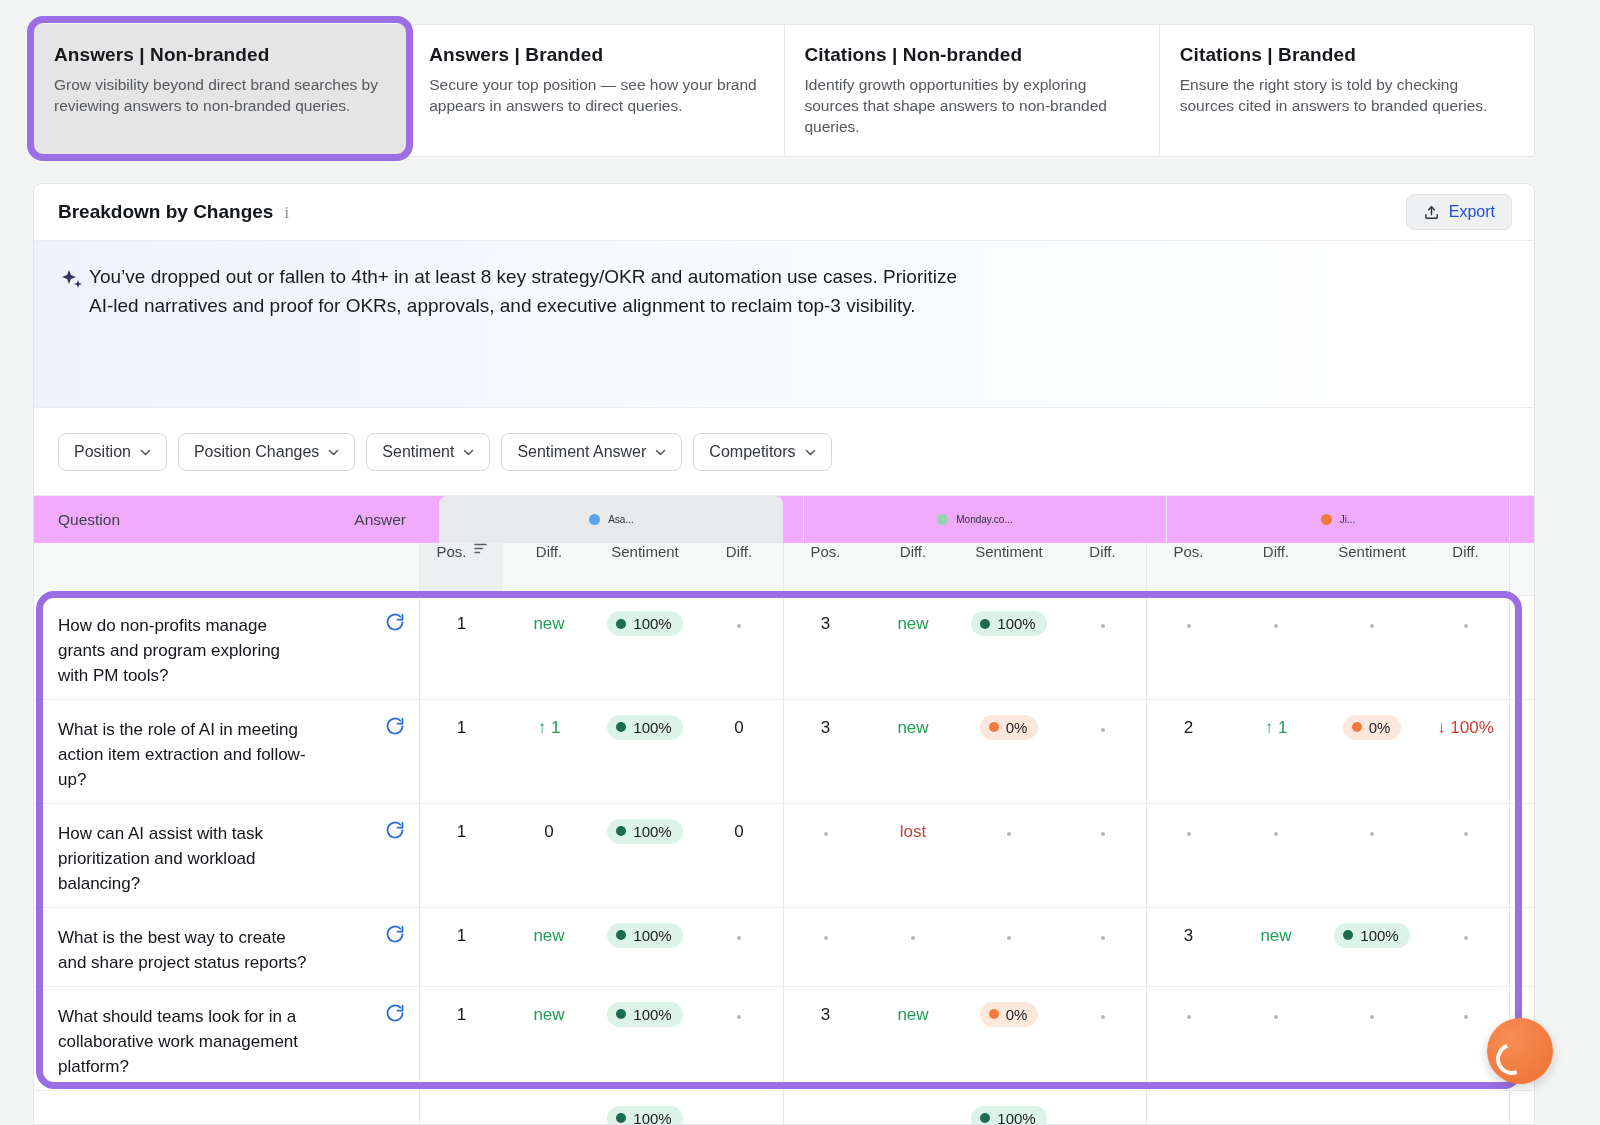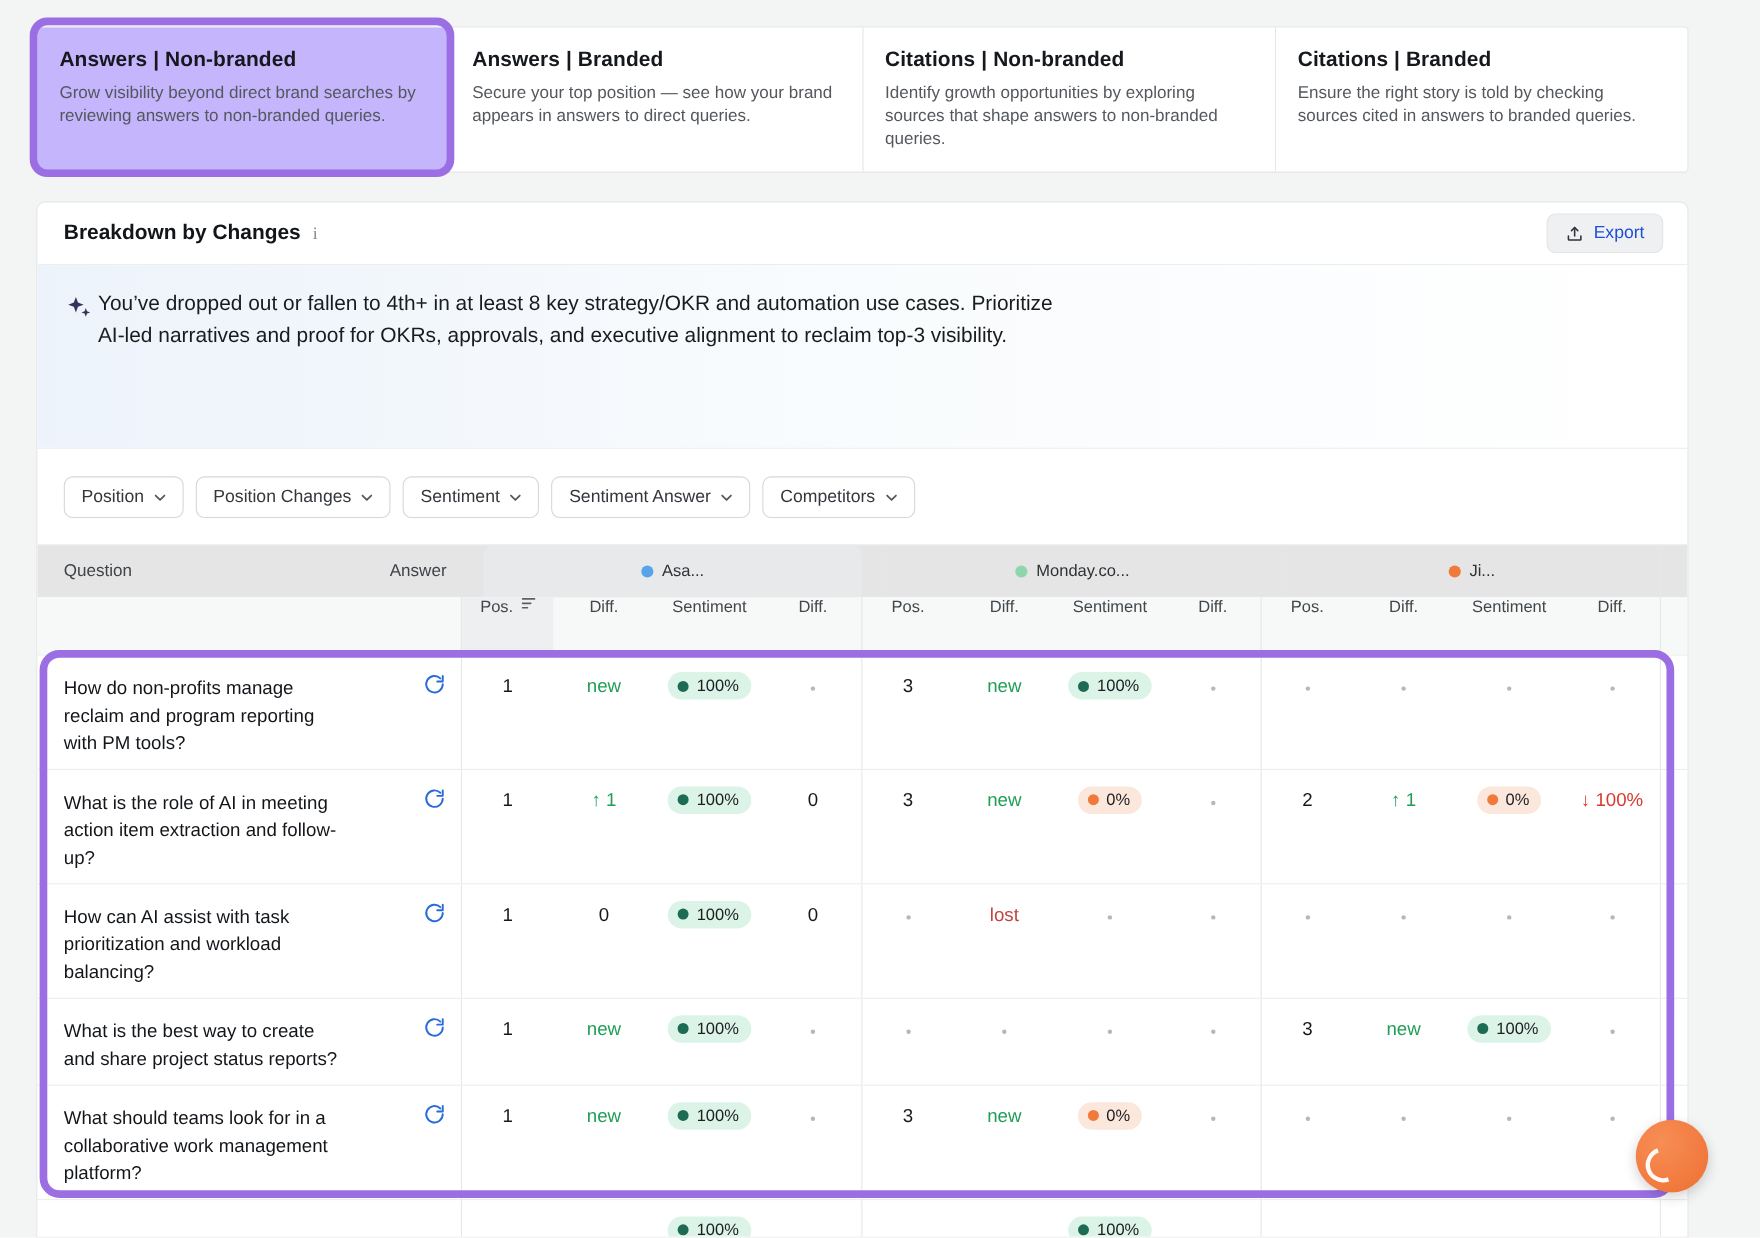--- a/index.html
+++ b/index.html
@@ -11,21 +11,21 @@
   }
   .page { position: relative; width: 1600px; height: 1125px; overflow: hidden; }
 
   
   .tabs {
     position: absolute; left: 33px; top: 24px; width: 1502px; height: 133px;
     display: flex; background: #fff; border: 1px solid #e5e6e7; border-radius: 4px;
   }
   .tab { flex: 1 1 0; padding: 19px 22px 0 20px; border-right: 1px solid #e5e6e7; cursor: pointer; }
   .tab:last-child { border-right: none; }
-  .tab.selected { background: #c4b5fd; border-radius: 4px 0 0 4px; }
+  .tab.selected { background: #e5e5e5; border-radius: 4px 0 0 4px; }
   .tab-title { font-size: 19px; font-weight: 700; color: #15181c; margin-bottom: 9px; letter-spacing: .1px; }
   .tab-desc { font-size: 15.5px; line-height: 1.34; color: #54585d; }
 
   
   .panel {
     position: absolute; left: 33px; top: 183px; width: 1502px; height: 942px;
     background: #fff; border: 1px solid #e5e6e7; border-radius: 8px 8px 0 0; overflow: hidden;
   }
   .panel-header {
     height: 57px; padding: 0 22px 0 24px; display: flex; align-items: center;
@@ -54,30 +54,30 @@
   .filters { display: flex; gap: 11px; padding: 25px 24px 24px 24px; }
   .chip {
     display: inline-flex; align-items: center; gap: 9px; height: 38px; padding: 0 15px;
     background: #fff; border: 1px solid #d5d8db; border-radius: 8px;
     font-family: inherit; font-size: 16px; color: #33373c; cursor: pointer;
   }
 
   
   .table { --cols: 312px 73px 84px 92px 100px 88px 84px 92px 100px 87px 84px 92px 100px 87px 27px; }
   .thead-group, .thead-sub, .trow { display: grid; grid-template-columns: var(--cols); }
-  .thead-group { height: 48px; background: #e5e5e5; border-top: 1px solid #ececee; }
+  .thead-group { height: 48px; background: #f0abfc; border-top: 1px solid #ececee; }
   .thead-sub   { height: 52px; background: #f7f8f8; }
   .cell { min-width: 0; }
   .bl { border-left: 1px solid #e6e7e9; }
 
   .h-question { display: flex; align-items: center; padding-left: 24px; font-size: 15.5px; color: #3f4347; }
   .h-answer   { display: flex; align-items: center; justify-content: flex-end; padding-right: 13px; font-size: 15.5px; color: #3f4347; }
   .g-band {
     grid-column: span 4; display: flex; align-items: center; justify-content: center; gap: 8px;
-    font-size: 15px; color: #2e3236; cursor: pointer; margin-left: 20px;
+    font-size: 10px; color: #2e3236; cursor: pointer; margin-left: 20px;
   }
   .g-band.asa { background: #e8e9eb; border-radius: 8px 8px 0 0; }
   .gdot { width: 11px; height: 11px; border-radius: 50%; display: inline-block; }
   .sh { display: flex; justify-content: center; gap: 7px; font-size: 15px; color: #43474c; cursor: pointer; }
   .sh.asa-pos { background: #edeff1; }
 
   .trow { border-top: 1px solid #ededee; background: #fff; }
   .q-cell { padding: 18px 38px 10px 24px; font-size: 17px; line-height: 1.47; color: #121519; cursor: pointer; }
   .a-cell { display: flex; justify-content: flex-end; padding: 16px 14px 0 0; }
   .refresh { cursor: pointer; line-height: 0; }
@@ -246,21 +246,21 @@
         <div class="cell sh bl">Pos.</div>
         <div class="cell sh">Diff.</div>
         <div class="cell sh">Sentiment</div>
         <div class="cell sh">Diff.</div>
 
         <div class="cell bl"></div>
       </div>
 
       <div id="rows">
           <div class="trow">
-            <div class="cell q-cell">How do non-profits manage reclaim and program reporting with PM tools?</div>
+            <div class="cell q-cell">How do non-profits manage grants and program exploring with PM tools?</div>
             <div class="cell a-cell">
               <span class="refresh"><svg width="20" height="20" viewBox="0 0 24 24" fill="none" stroke="#2a6bdb" stroke-width="2.1" stroke-linecap="round" stroke-linejoin="round">
                   <path d="M21 12a9 9 0 1 1-2.64-6.36"></path>
                   <polyline points="21 3 21 9 15 9"></polyline>
                 </svg></span>
             </div>
             <div class="cell v-cell bl">
               <span class="txt-plain">1</span>
             </div>
             <div class="cell v-cell">

